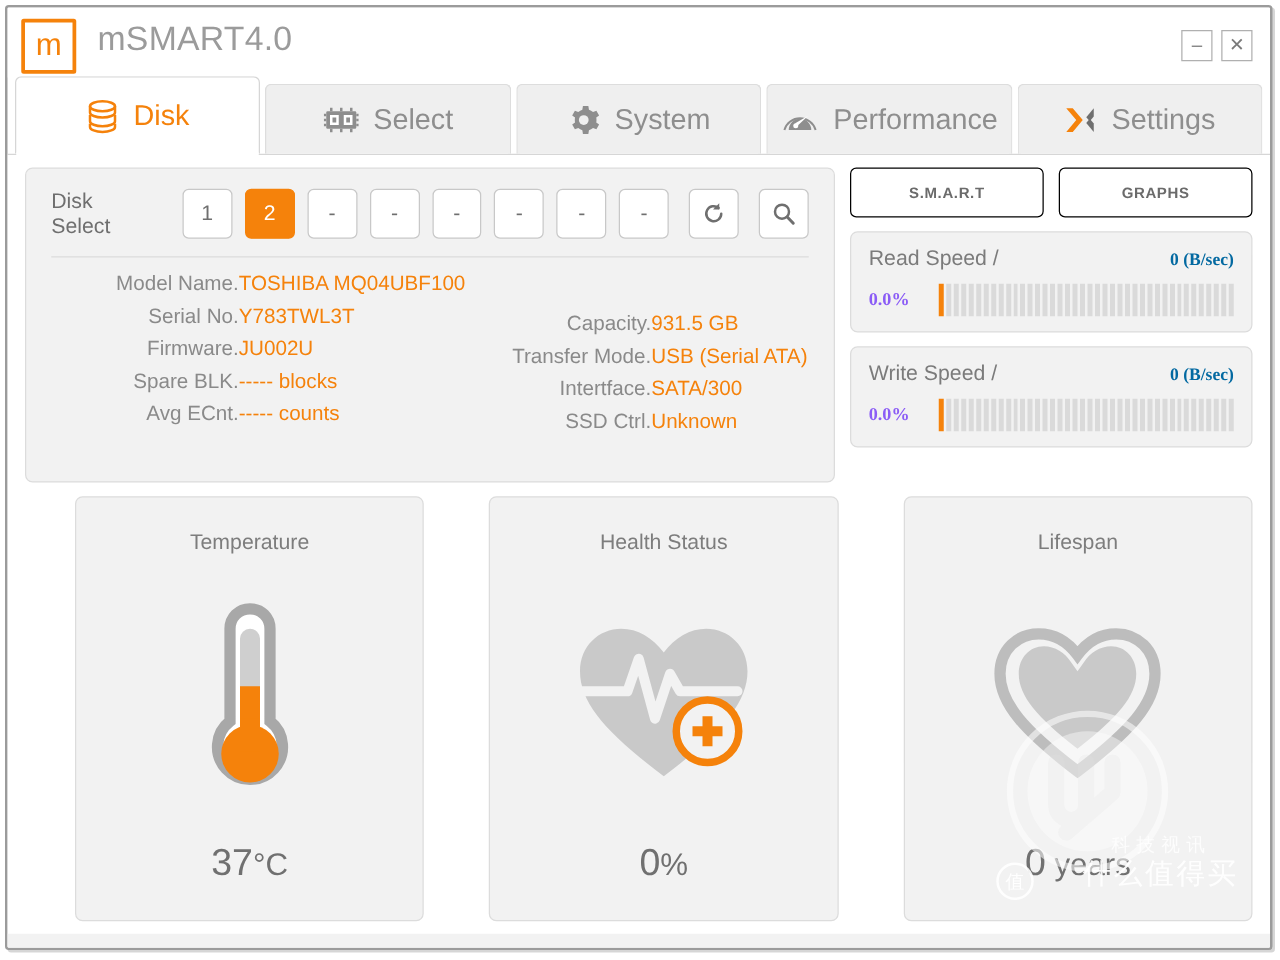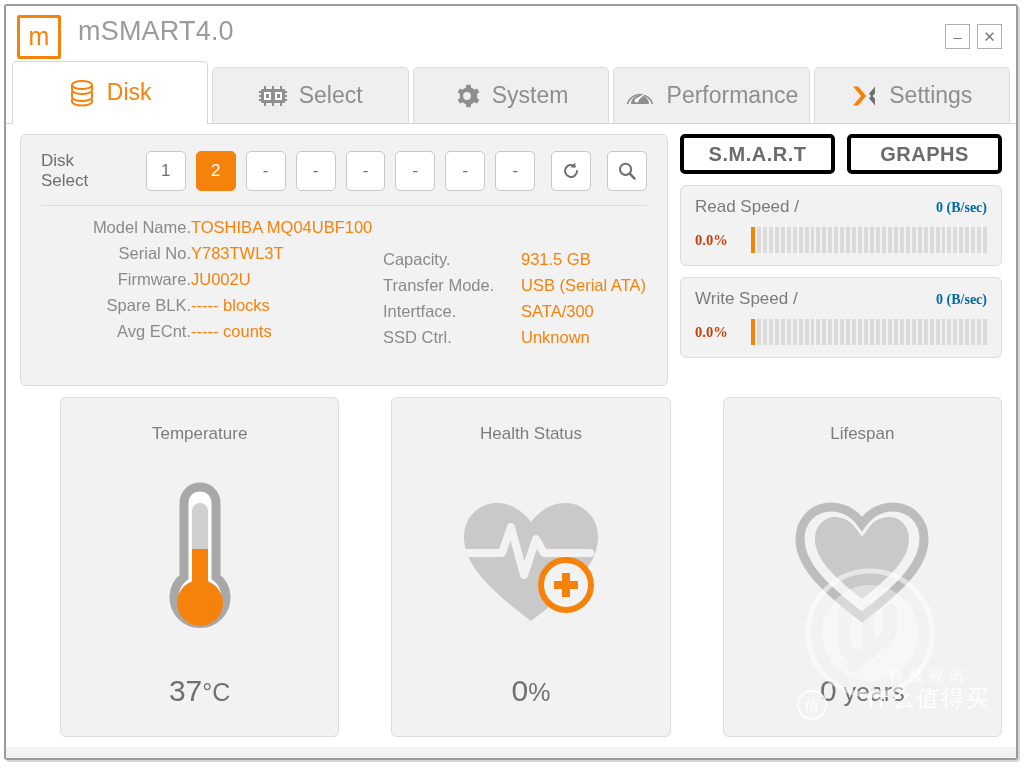--- a/index.html
+++ b/index.html
@@ -136,43 +136,43 @@
   .info-col.c1 { width: 332px; }
   .info-col.c2 { flex: 1; }
   .info-row { font-size: 16.5px; white-space: nowrap; }
   .info-col.c1 .info-row { text-align: left; padding-left: 22px; }
   .info-col.c2 .info-row { text-align: left; padding-left: 10px; }
   .ikey { color: #8a8a8a; }
   .ival { color: #F5820B; }
   .c1 .info-row { display: flex; }
   .c1 .ikey { width: 128px; text-align: right; }
   .c2 .info-row { display: flex; }
-  .c2 .ikey { width: 138px; }
+  .c2 .ikey { width: 138px; text-align: right; }
 
   
   .rbtn-row { display: flex; gap: 12px; }
   .rbtn {
     flex: 1; height: 40px;
-    border: 4px solid #000000;
+    border: 1px solid #000000;
     border-radius: 5px;
     background: #ffffff;
     color: #6b6b6b;
-    font-size: 20px; font-weight: bold;
+    font-size: 12px; font-weight: bold;
     display: flex; align-items: center; justify-content: center;
     cursor: pointer;
     letter-spacing: .5px;
   }
 
   
   .meter { padding: 11px 14px 12px 14px; }
   .meter-top { display: flex; justify-content: space-between; align-items: baseline; }
   .meter-name { font-size: 17px; color: #7b7b7b; }
   .meter-val { font-size: 14px; color: #0369a1; font-weight: bold; font-family: "Liberation Serif", serif; }
   .meter-bot { display: flex; align-items: center; gap: 12px; margin-top: 10px; }
-  .meter-pct { font-size: 14.5px; color: #c2410c; font-weight: bold; font-family: "Liberation Serif", serif; width: 44px; }
+  .meter-pct { font-size: 14.5px; color: #8b5cf6; font-weight: bold; font-family: "Liberation Serif", serif; width: 44px; }
   .bars { flex: 1; display: flex; gap: 2px; height: 26px; }
   .bars i { flex: 1; background: #dadada; display: block; }
   .bars i.on { background: #F5820B; }
 
   
   .bottom-row { display: flex; gap: 12px; margin-top: 11px; height: 340px; }
   .card { flex: 1; display: flex; flex-direction: column; align-items: center; padding-top: 26px; position: relative; margin-left: 40px; }
   .card-title { font-size: 17px; color: #7d7d7d; }
   .card-gfx { flex: 1; display: flex; align-items: center; justify-content: center; width: 100%; }
   .card-val { font-size: 30px; color: #707070; padding-bottom: 28px; }

